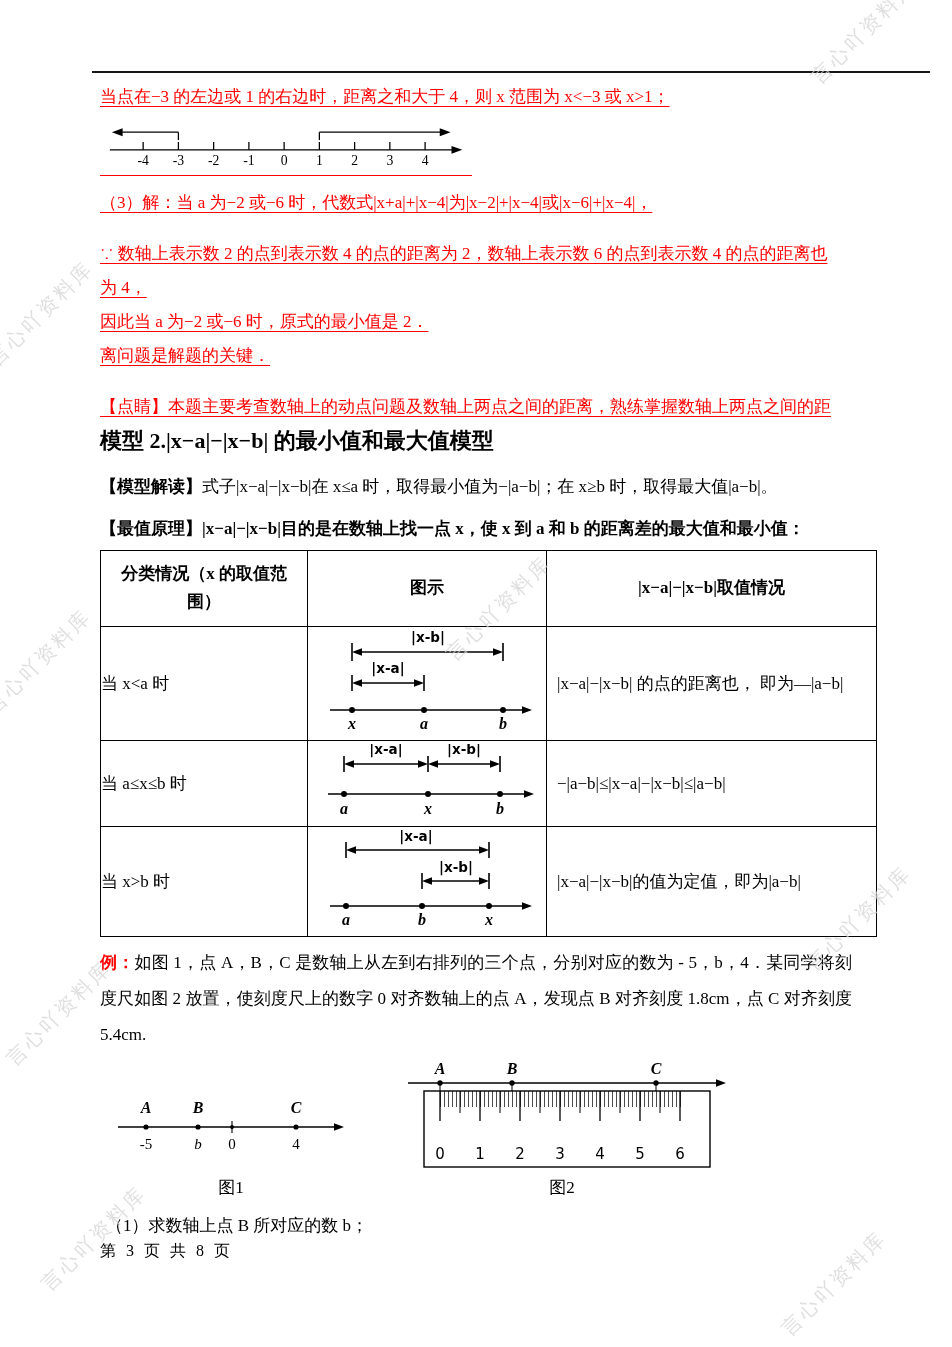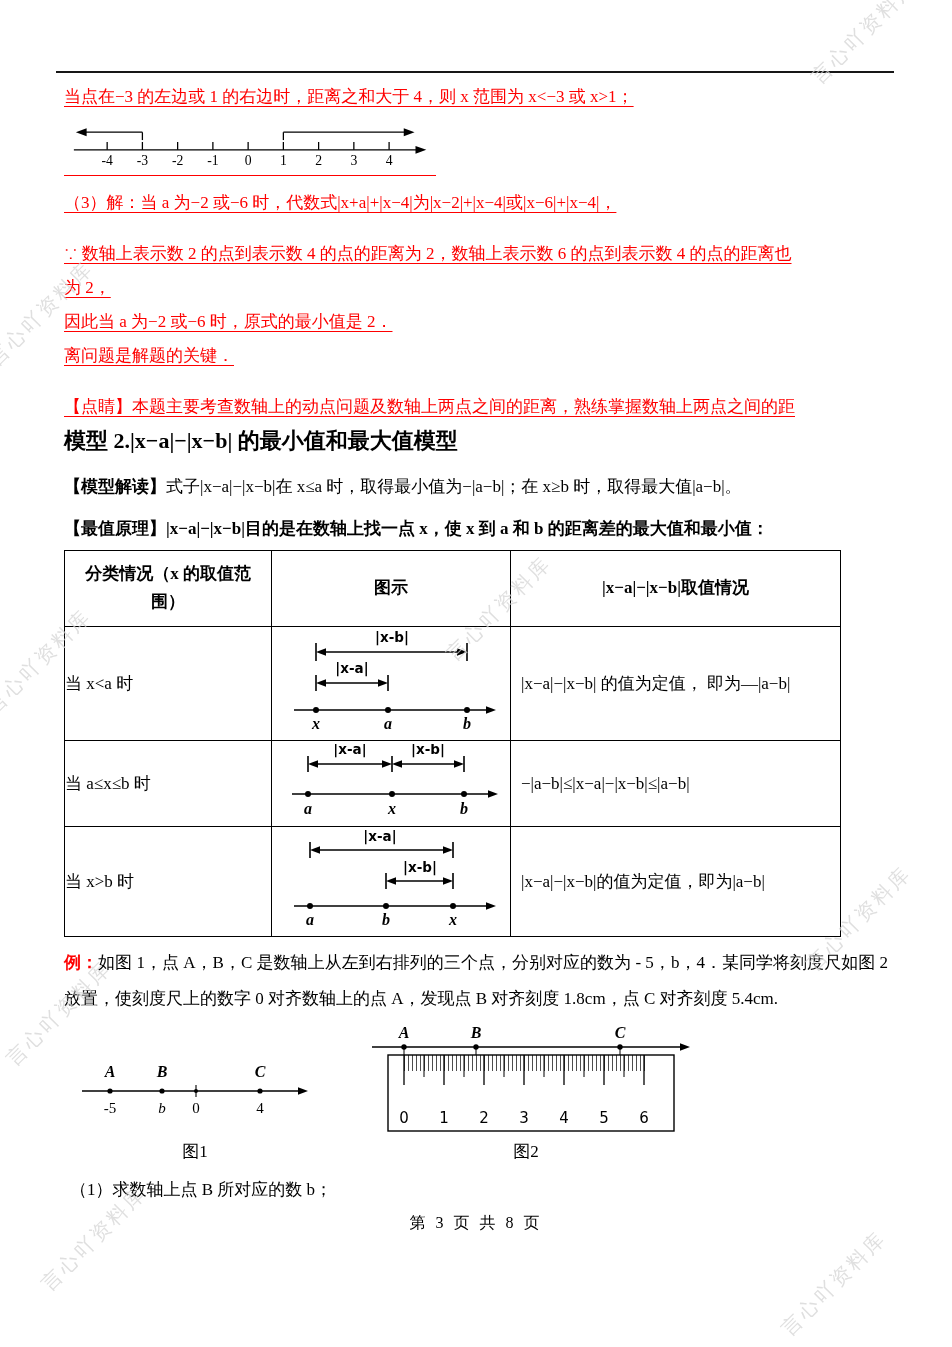--- a/index.html
+++ b/index.html
@@ -5,21 +5,21 @@
   * { margin:0; padding:0; box-sizing:border-box; }
   html,body { width:952px; height:1347px; }
   body {
     background:#ffffff;
     font-family:"Liberation Serif", serif;
     color:#000;
     position:relative;
     overflow:hidden;
     font-size:17px;
   }
-  .content { padding:0 64px; position:relative; z-index:2; }
+  .content { padding:0 100px; position:relative; z-index:2; }
   .top-rule { margin-top:71px; height:1.5px; background:#161616; width:838px; margin-left:-8px; }
 
   .red-line {
     color:#fe0000;
     text-decoration:underline;
     text-decoration-color:#fe0000;
     text-underline-offset:4px;
     line-height:34px;
   }
   .mt4 { margin-top:17px; } .mt7 { margin-top:7px; } .mt10 { margin-top:10px; }
@@ -45,21 +45,21 @@
   tr.r1 td { height:106px; } tr.r2 td { height:82px; } tr.r3 td { height:100px; }
 
   .example { margin-top:8px; line-height:36px; text-align:justify; }
   .example .lbl { color:#fe0000; font-weight:bold; }
 
   .figures { display:flex; align-items:flex-end; gap:36px; margin-top:10px; padding-left:6px; }
   .fig { display:flex; flex-direction:column; align-items:center; }
   .caption { font-size:17px; line-height:26px; }
 
   .question { margin-top:10px; line-height:30px; padding-left:6px; }
-  .footer { margin-top:8px; text-align:center; font-size:16px; letter-spacing:3px; }
+  .footer { margin-top:0; font-size:16px; letter-spacing:3px; }
 
   .wm {
     position:absolute;
     color:#d5d5d5;
     font-size:20px;
     letter-spacing:3px;
     white-space:nowrap;
     transform:rotate(-45deg);
     z-index:4;
     opacity:.75;
@@ -120,21 +120,21 @@
           <text x="220" y="47">1</text>
           <text x="256" y="47">2</text>
           <text x="292" y="47">3</text>
           <text x="328" y="47">4</text>
         </g>
       </svg>
     </div>
 
     <p class="red-line mt10">（3）解：当 a 为−2 或−6 时，代数式|x+a|+|x−4|为|x−2|+|x−4|或|x−6|+|x−4|，</p>
     <p class="red-line mt4">∵ 数轴上表示数 2 的点到表示数 4 的点的距离为 2，数轴上表示数 6 的点到表示数 4 的点的距离也</p>
-    <p class="red-line">为 2，</p>
+    <p class="red-line">为 4，</p>
     <p class="red-line">因此当 a 为−2 或−6 时，原式的最小值是 2．</p>
     <p class="red-line">离问题是解题的关键．</p>
     <p class="red-line mt4">【点睛】本题主要考查数轴上的动点问题及数轴上两点之间的距离，熟练掌握数轴上两点之间的距</p>
 
     <p class="model-title">模型 2.|x−a|−|x−b| 的最小值和最大值模型</p>
 
     <p class="interp">
       <span class="lbl">【模型解读】</span><span>式子|x−a|−|x−b|在 x≤a 时，取得最小值为−|a−b|；在 x≥b 时，取得最大值|a−b|。</span>
     </p>
 
@@ -182,21 +182,21 @@
               <text x="112" y="12">|x-b|</text>
               <text x="72" y="43">|x-a|</text>
             </g>
             <g font-family="'Liberation Serif', serif" font-style="italic" font-weight="bold" font-size="16" text-anchor="middle">
               <text x="36" y="99">x</text>
               <text x="108" y="99">a</text>
               <text x="187" y="99">b</text>
             </g>
           </svg>
         </td>
-        <td class="value">|x−a|−|x−b| 的值为定值， 即为—|a−b|</td>
+        <td class="value">|x−a|−|x−b| 的点的距离也， 即为—|a−b|</td>
       </tr>
 
       <tr class="r2">
         <td class="case">当 a≤x≤b 时</td>
         <td class="diagram">
           <svg width="230" height="74" viewBox="0 0 230 74">
             <g stroke="#000" stroke-width="1.6">
               <line x1="28" y1="12" x2="28" y2="28"></line>
               <line x1="112" y1="12" x2="112" y2="28"></line>
               <line x1="184" y1="12" x2="184" y2="28"></line>

